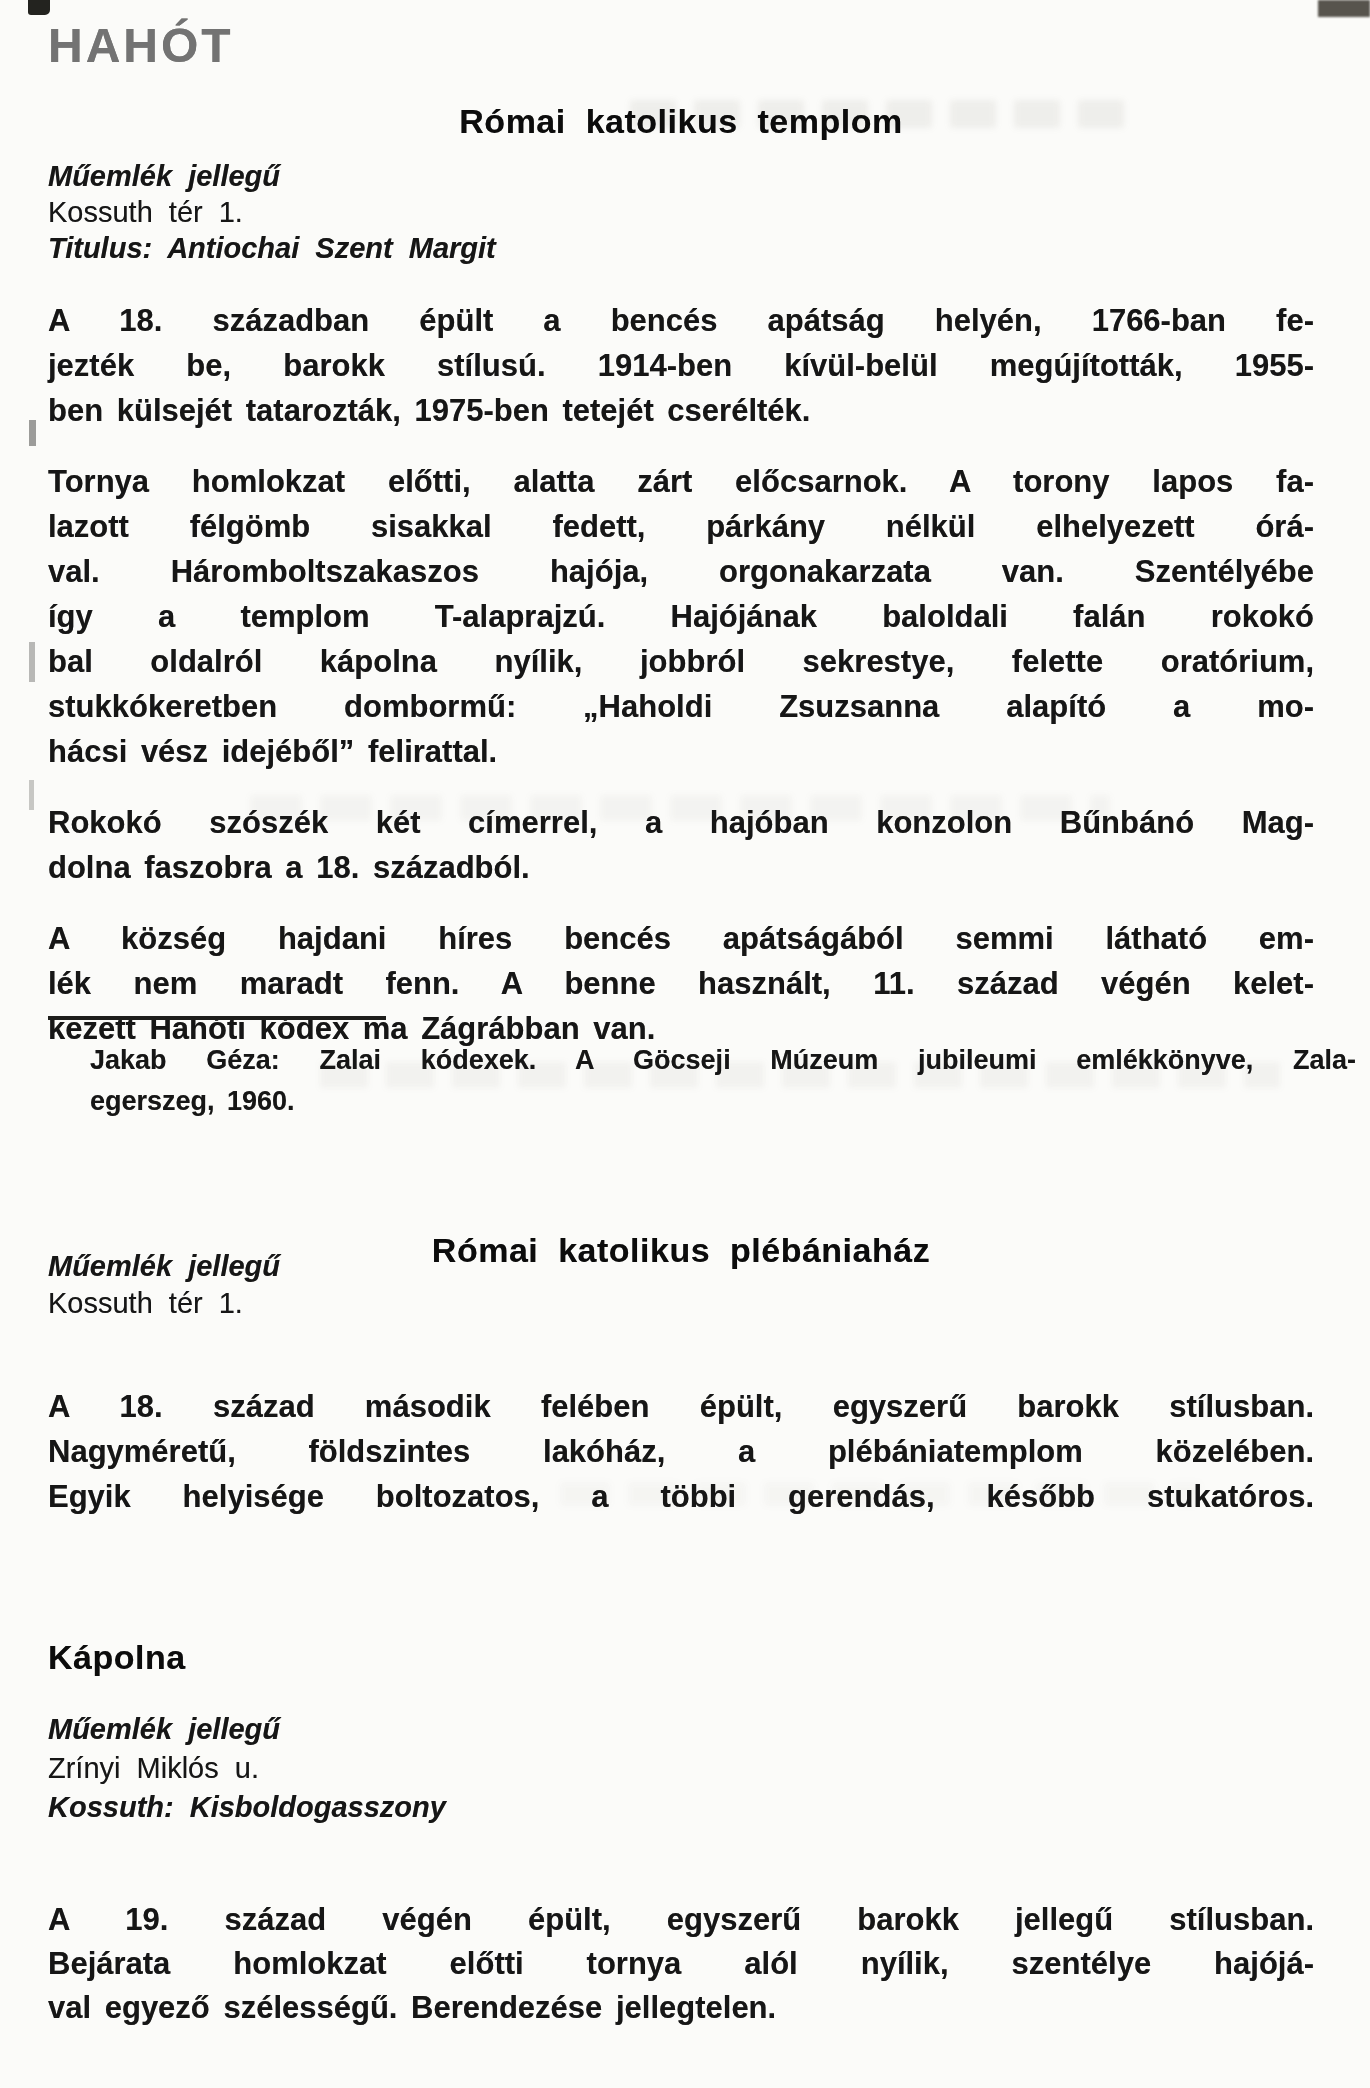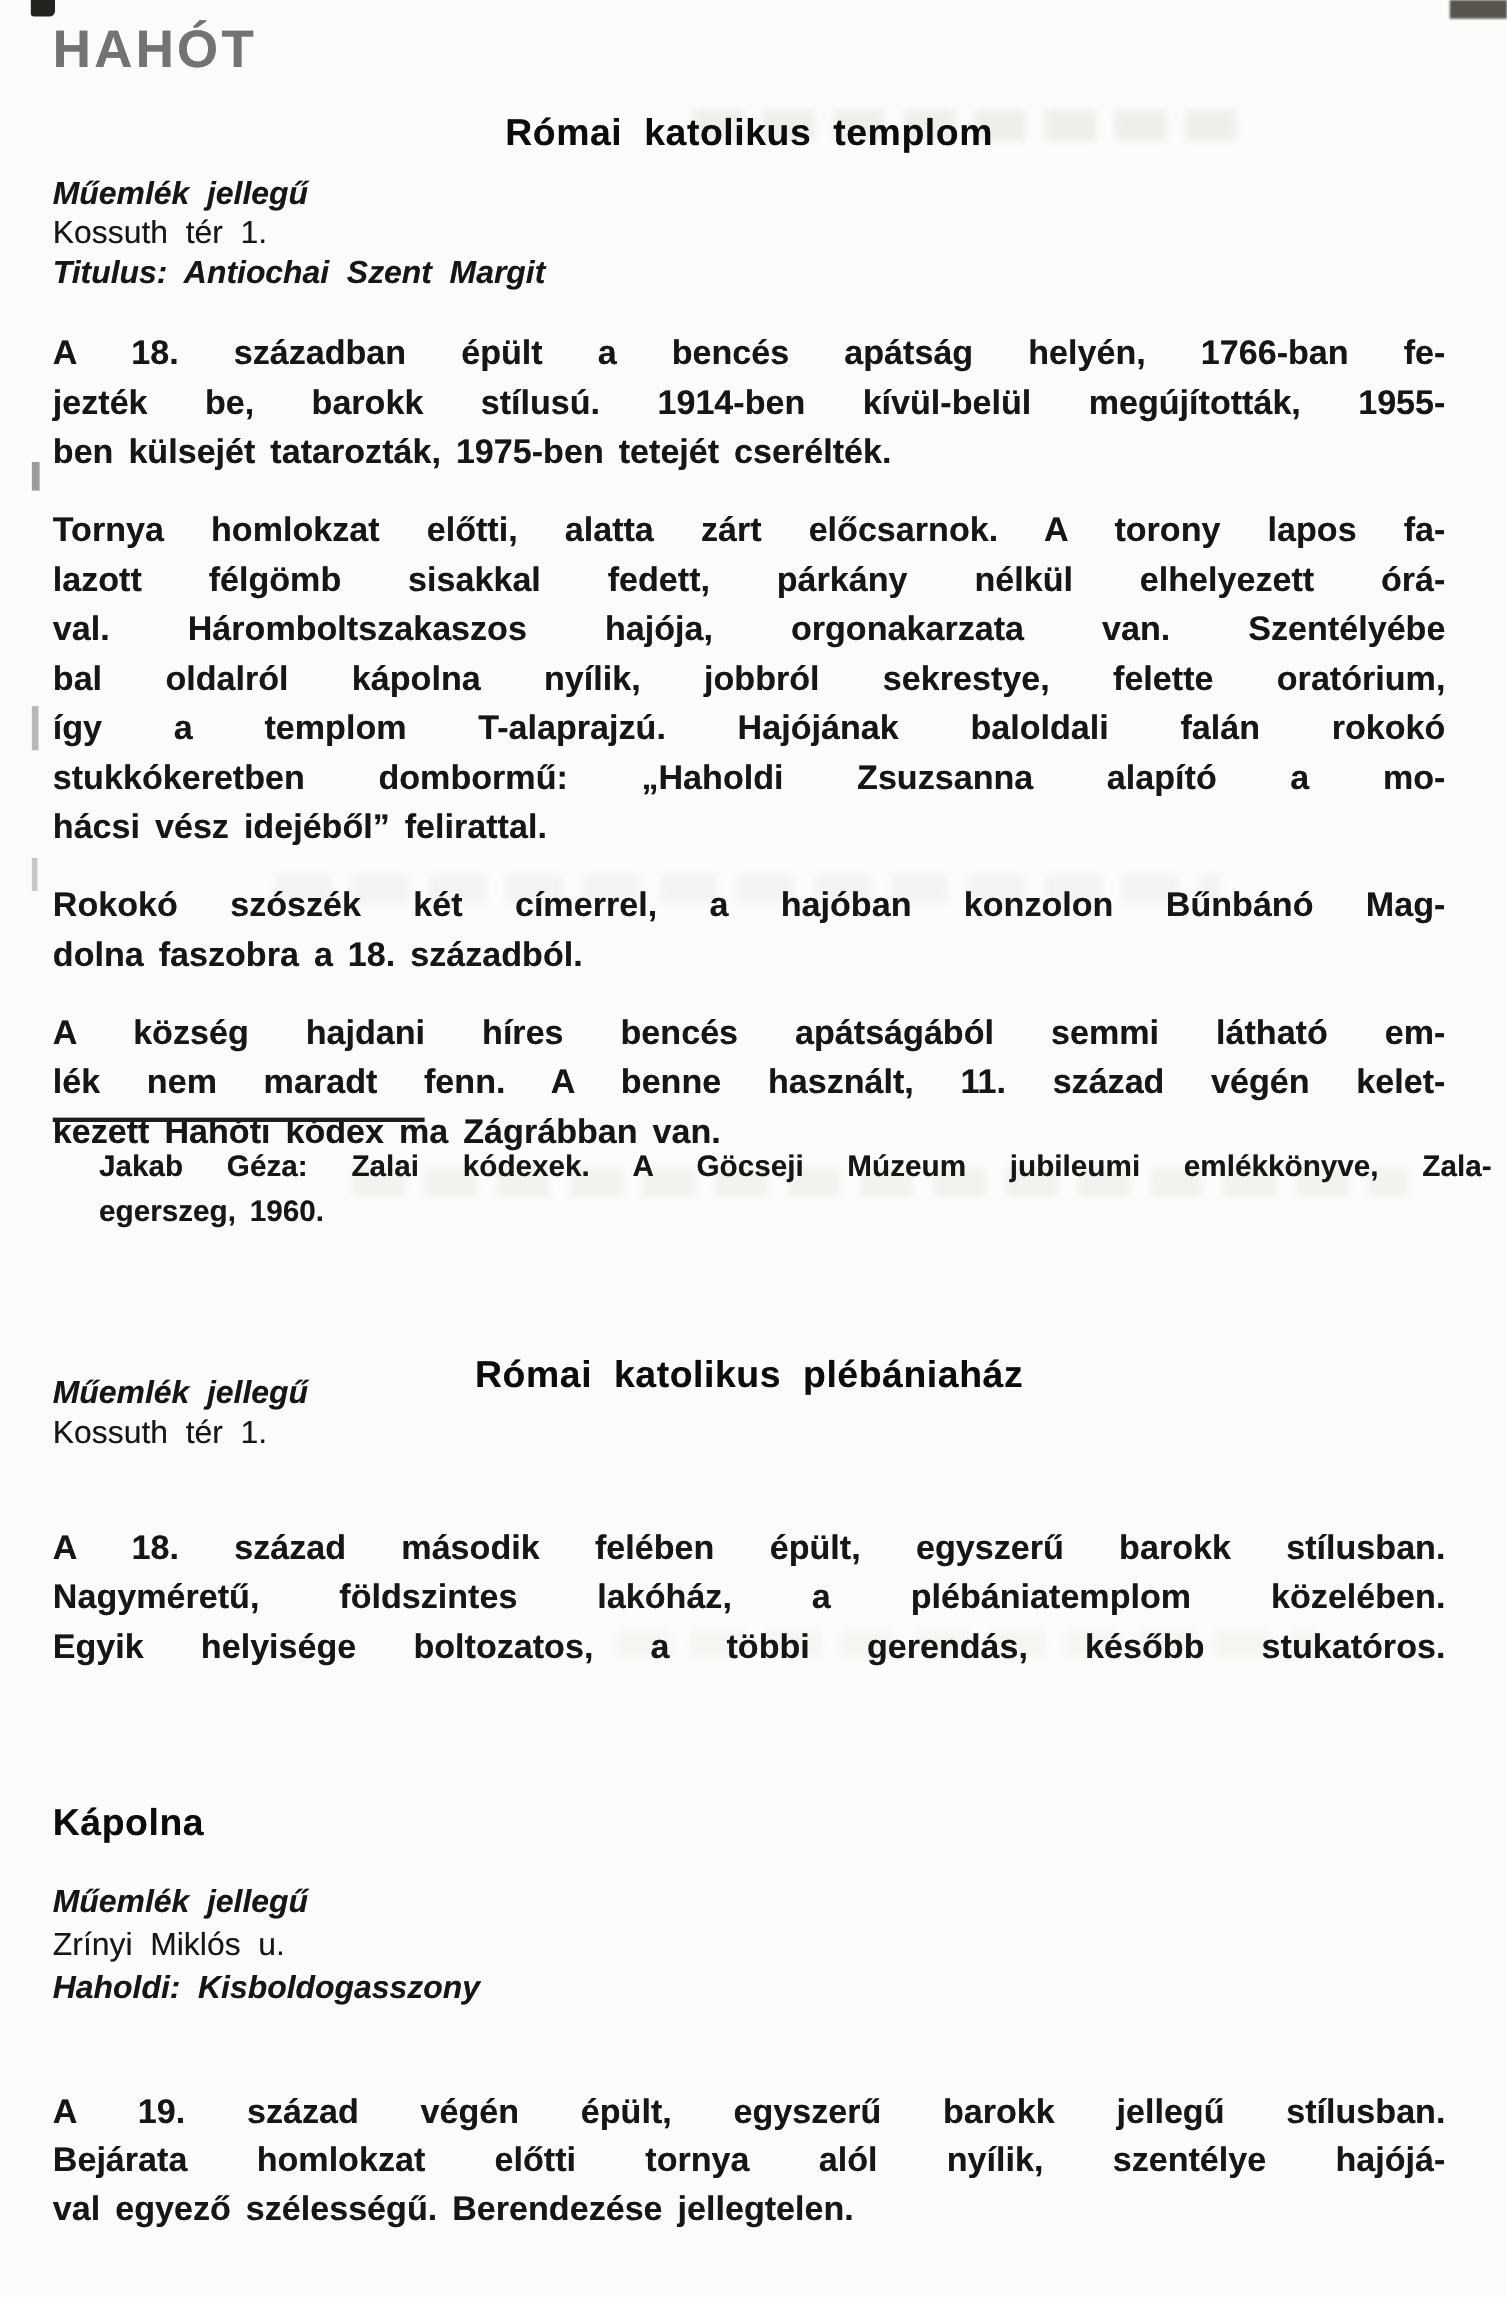--- a/index.html
+++ b/index.html
@@ -95,22 +95,22 @@
   <div class="col bodytext" id="s1-paras">
     <div class="para">
         <div class="tline">A 18. században épült a bencés apátság helyén, 1766-ban fe-</div>
         <div class="tline">jezték be, barokk stílusú. 1914-ben kívül-belül megújították, 1955-</div>
         <div class="tline tline-last">ben külsejét tatarozták, 1975-ben tetejét cserélték.</div>
       </div>
     <div class="para">
         <div class="tline">Tornya homlokzat előtti, alatta zárt előcsarnok. A torony lapos fa-</div>
         <div class="tline">lazott félgömb sisakkal fedett, párkány nélkül elhelyezett órá-</div>
         <div class="tline">val. Háromboltszakaszos hajója, orgonakarzata van. Szentélyébe</div>
+        <div class="tline">így a templom T-alaprajzú. Hajójának baloldali falán rokokó</div>
         <div class="tline">bal oldalról kápolna nyílik, jobbról sekrestye, felette oratórium,</div>
-        <div class="tline">így a templom T-alaprajzú. Hajójának baloldali falán rokokó</div>
         <div class="tline">stukkókeretben dombormű: „Haholdi Zsuzsanna alapító a mo-</div>
         <div class="tline tline-last">hácsi vész idejéből” felirattal.</div>
       </div>
     <div class="para">
         <div class="tline">Rokokó szószék két címerrel, a hajóban konzolon Bűnbánó Mag-</div>
         <div class="tline tline-last">dolna faszobra a 18. századból.</div>
       </div>
     <div class="para">
         <div class="tline">A község hajdani híres bencés apátságából semmi látható em-</div>
         <div class="tline">lék nem maradt fenn. A benne használt, 11. század végén kelet-</div>
@@ -138,21 +138,21 @@
         <div class="tline">Nagyméretű, földszintes lakóház, a plébániatemplom közelében.</div>
         <div class="tline">Egyik helyisége boltozatos, a többi gerendás, később stukatóros.</div>
       </div>
   </div>
 
   <h2 class="col sec-heading" id="s3-heading">Kápolna</h2>
 
   <div class="col meta" id="s3-meta">
     <div class="it">Műemlék jellegű</div>
     <div>Zrínyi Miklós u.</div>
-    <div class="it">Haholdi: Kisboldogasszony</div>
+    <div class="it">Kossuth: Kisboldogasszony</div>
   </div>
 
   <div class="col bodytext" id="s3-paras">
     <div class="para">
         <div class="tline">A 19. század végén épült, egyszerű barokk jellegű stílusban.</div>
         <div class="tline">Bejárata homlokzat előtti tornya alól nyílik, szentélye hajójá-</div>
         <div class="tline tline-last">val egyező szélességű. Berendezése jellegtelen.</div>
       </div>
   </div>
 

